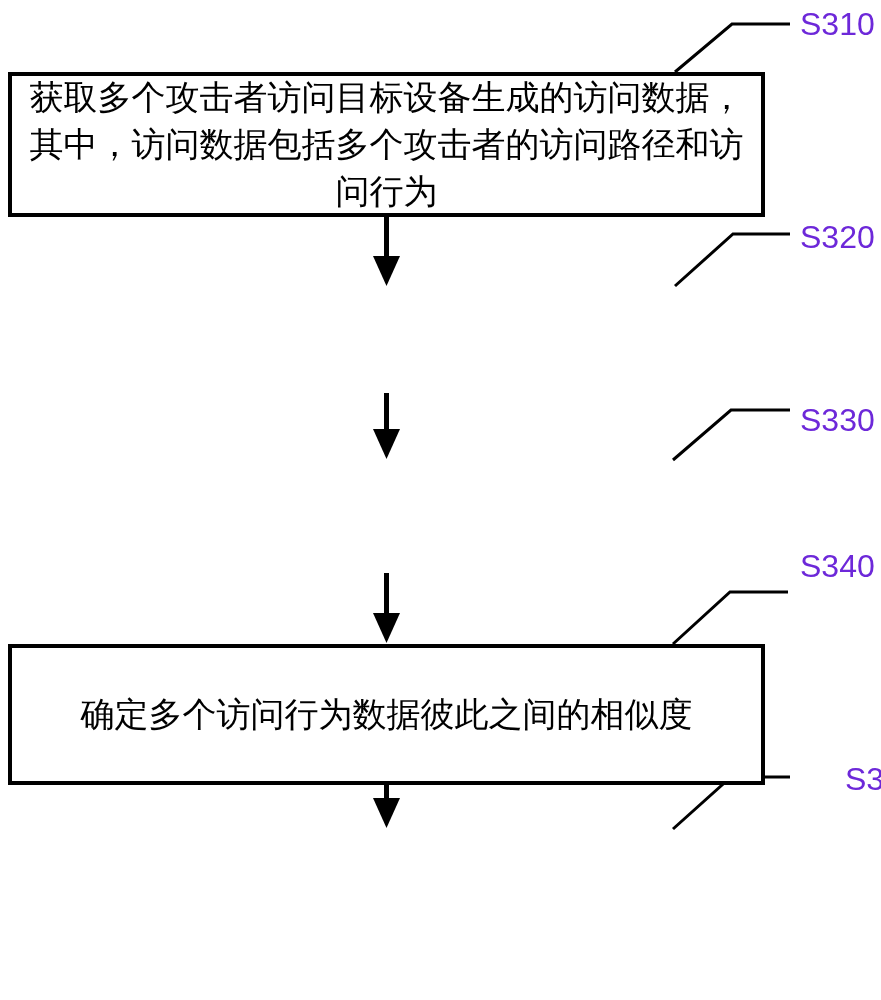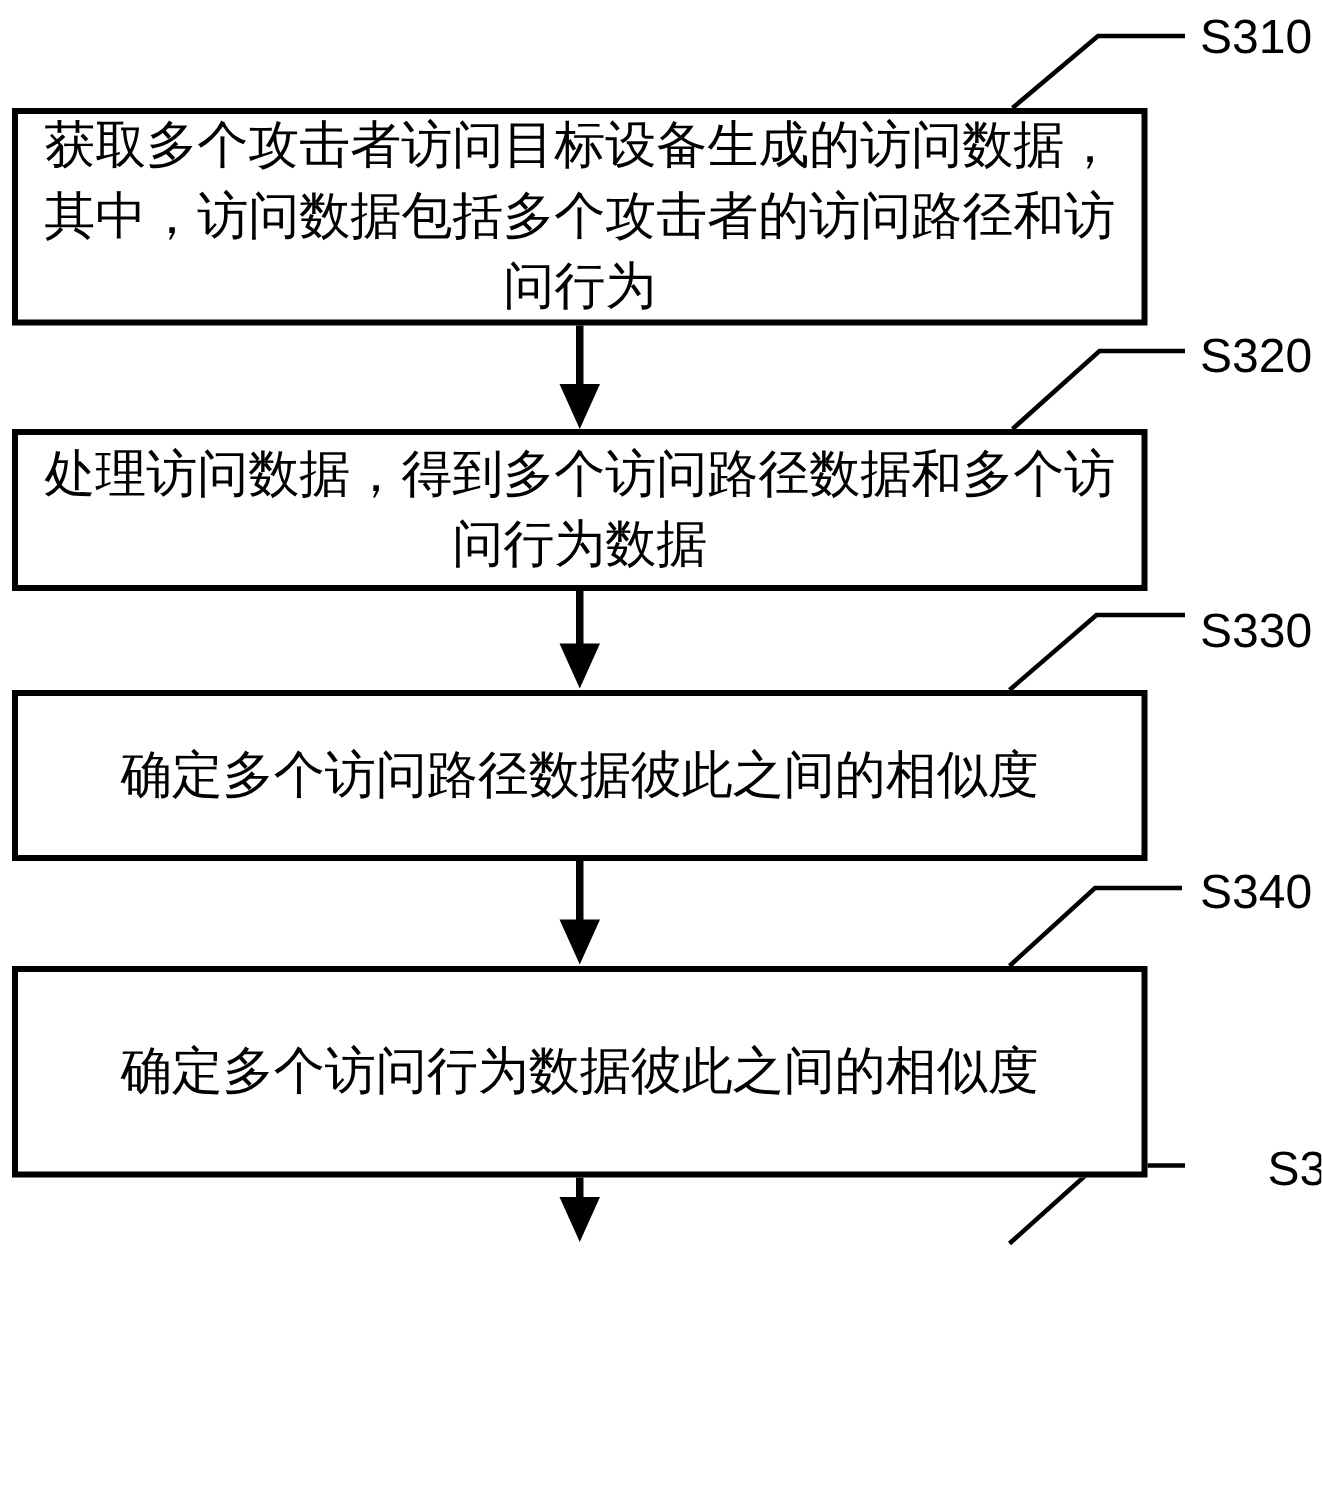--- a/index.html
+++ b/index.html
@@ -41,34 +41,34 @@
     font-size: 34px;
     line-height: 47px;
     color: #000000;
   }
   .step-label {
     position: absolute;
     left: 800px;
     width: 80px;
     font-size: 32px;
     line-height: 36px;
-    color: #000000;
+    color: #6d28d9;
     text-align: left;
     letter-spacing: 0px;
   }
   #box-s310 { top: 72px;  height: 145px; }
   #box-s320 { top: 286px; height: 108px; }
   #box-s330 { top: 460px; height: 114px; }
   #box-s340 { top: 644px; height: 141px; align-items: center; }
   #box-s350 { top: 829px; height: 159px; }
 
   #label-s310 { top: 6px;   }
   #label-s320 { top: 219px; }
   #label-s330 { top: 402px; }
-  #label-s340 { top: 576px; }
+  #label-s340 { top: 548px; }
   #label-s350 { top: 761px; margin-left: 45px; }
 </style>
 </head>
 <body>
 
 <div class="canvas">
 
   <svg class="overlay" viewBox="0 0 881 1000" xmlns="http://www.w3.org/2000/svg">
 
     <g>
@@ -94,28 +94,21 @@
     <polyline points="673,644 730,592 788,592" fill="none" stroke="#000000" stroke-width="3"></polyline>
     <polyline points="673,829 731,777 790,777" fill="none" stroke="#000000" stroke-width="3"></polyline>
   </svg>
 
   <div class="step-box" id="box-s310">
     <div class="step-text">获取多个攻击者访问目标设备生成的访问数据，
 其中，访问数据包括多个攻击者的访问路径和访
 问行为</div>
   </div>
 
-  <div class="step-box" id="box-s320">
-    <div class="step-text">处理访问数据，得到多个访问路径数据和多个访
-问行为数据</div>
-  </div>
 
-  <div class="step-box" id="box-s330">
-    <div class="step-text">确定多个访问路径数据彼此之间的相似度</div>
-  </div>
 
   <div class="step-box" id="box-s340">
     <div class="step-text">确定多个访问行为数据彼此之间的相似度</div>
   </div>
 
 
   <div class="step-label" id="label-s310">S310</div>
   <div class="step-label" id="label-s320">S320</div>
   <div class="step-label" id="label-s330">S330</div>
   <div class="step-label" id="label-s340">S340</div>

